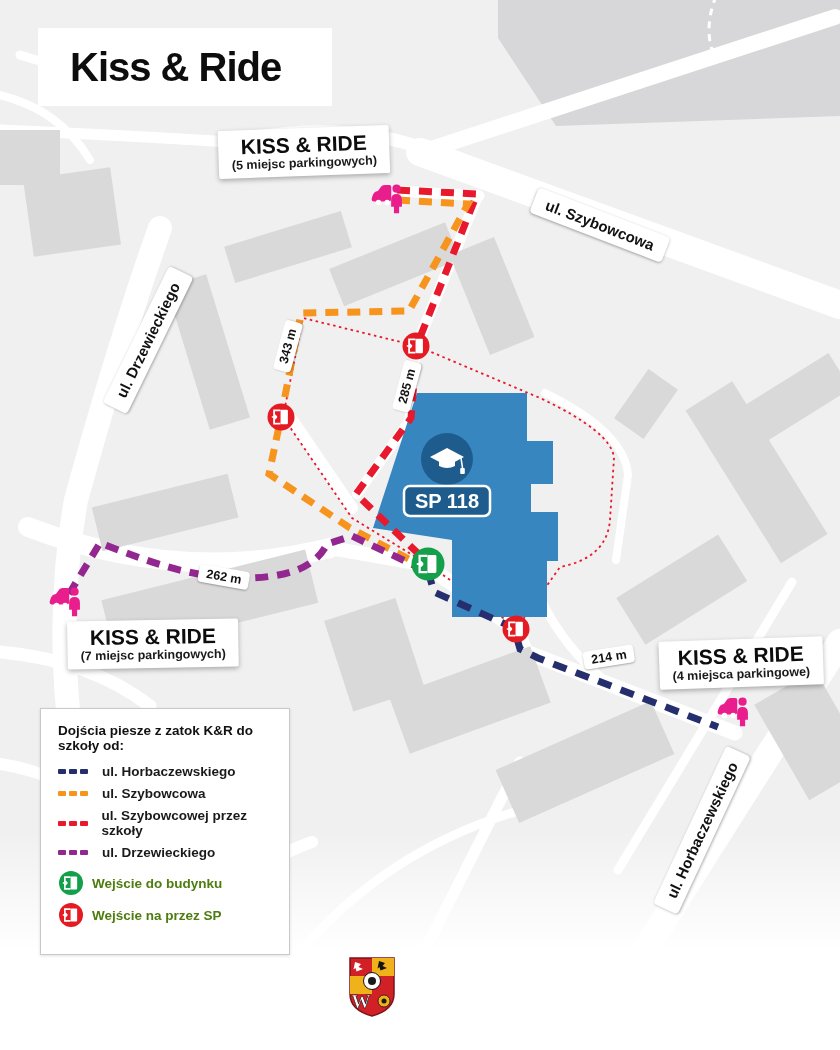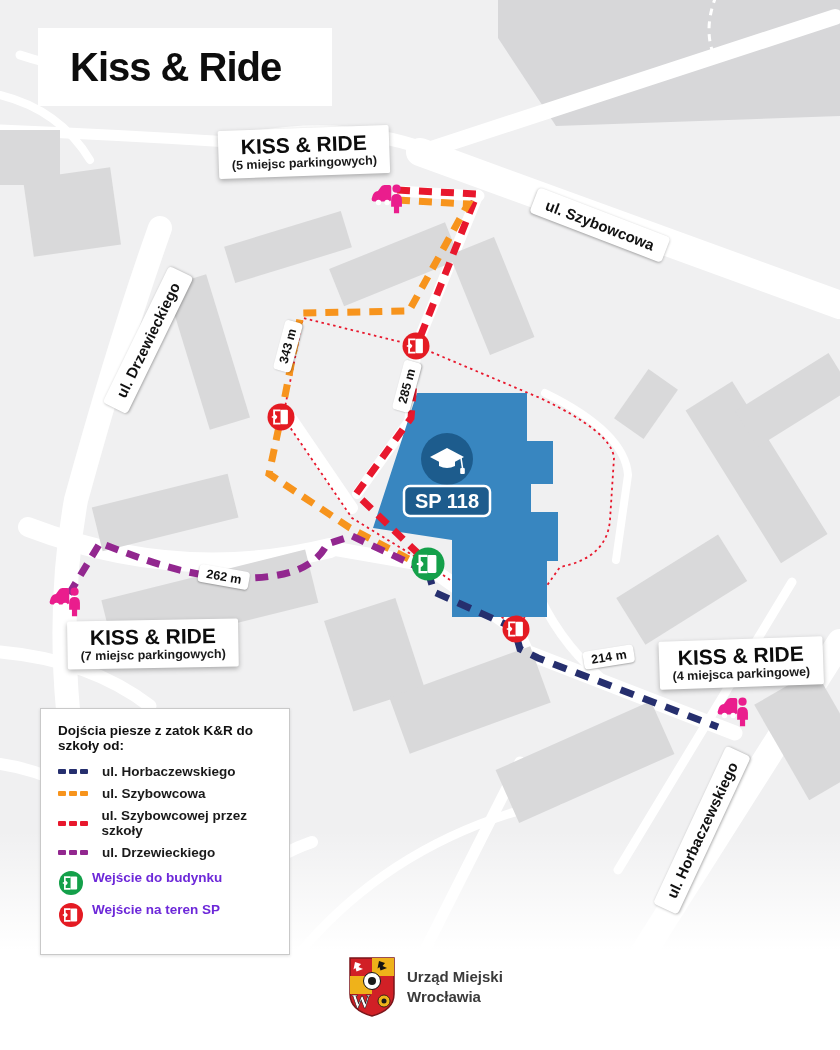--- a/index.html
+++ b/index.html
@@ -21,21 +21,21 @@
   .krbox .kr-s{font-size:12.5px;font-weight:600;line-height:14px;color:#1a1a1a;}
   
   .legend{position:absolute;left:40px;top:708px;width:250px;background:#fff;border:1px solid #c9c9c9;
           padding:14px 0 20px 17px;box-sizing:border-box;box-shadow:0 1px 3px rgba(0,0,0,.12);}
   .legend-title{font-size:13.5px;font-weight:800;margin-bottom:11px;color:#111;}
   .lrow{display:flex;align-items:center;margin-bottom:7px;font-size:13.5px;font-weight:700;color:#1a1a1a;}
   .sw{display:inline-flex;width:36px;margin-right:8px;}
   .sw i{width:8px;height:5px;border-radius:1px;display:inline-block;margin-right:3px;}
   .c-navy i{background:#262f6e;} .c-orange i{background:#f7941d;}
   .c-red i{background:#e8182d;} .c-purple i{background:#92278f;}
-  .irow{display:flex;align-items:flex-start;margin-bottom:6px;font-size:13.5px;font-weight:700;color:#6d28d9;}
+  .irow{display:flex;align-items:center;margin-bottom:6px;font-size:13.5px;font-weight:700;color:#4d7c0f;}
   .irow svg{margin-right:8px;flex:0 0 auto;}
   
   .footer{position:absolute;left:348px;top:956px;display:flex;align-items:center;gap:11px;}
   .footer .org{font-size:15px;font-weight:800;color:#3a3a3a;line-height:20px;}
 </style>
 </head>
 <body>
 
 <div class="poster">
 
@@ -231,36 +231,32 @@
         <circle cx="13" cy="13" r="12" fill="#14a04a"></circle>
           <use href="#door-glyph" transform="translate(13,13) scale(0.82)"></use>
       </svg>
       <span>Wejście do budynku</span>
     </div>
     <div class="irow">
       <svg width="26" height="26" viewBox="0 0 26 26">
         <circle cx="13" cy="13" r="12" fill="#e41b23"></circle>
           <use href="#door-glyph" transform="translate(13,13) scale(0.82)"></use>
       </svg>
-      <span>Wejście na teren SP</span>
+      <span>Wejście na przez SP</span>
     </div>
   </div>
 
   <div class="footer">
     <svg width="48" height="62" viewBox="0 0 48 62">
       <path d="M2,2 H46 V38 Q46,54 24,60 Q2,54 2,38 Z" fill="#d12026" stroke="#7a151a" stroke-width="1.5"></path>
       <path d="M24,2 H46 V20 H24 Z" fill="#efb21a"></path>
       <path d="M2,20 H24 V38 H2 Z" fill="#efb21a"></path>
       <path d="M7,6 l6,2 -2.5,3 4.5,2 -6.5,2.5 -1,-3.5 -2,1.5 Z" fill="#ffffff"></path>
       <path d="M31,5 l6,2 -2.5,3 4.5,2 -6.5,2.5 -1,-3.5 -2,1.5 Z" fill="#141414"></path>
       <circle cx="24" cy="25" r="8.5" fill="#ffffff" stroke="#141414" stroke-width="1"></circle>
       <circle cx="24" cy="25" r="4" fill="#1a1a1a"></circle>
       <text x="13" y="52" font-family="Liberation Serif, serif" font-size="19" font-weight="bold" fill="#ffffff" stroke="#141414" stroke-width="0.6" text-anchor="middle">W</text>
       <circle cx="36" cy="45" r="6" fill="#efb21a" stroke="#141414" stroke-width="0.8"></circle>
       <circle cx="36" cy="45" r="2.5" fill="#1a1a1a"></circle>
     </svg>
-    <div class="org">
-      <div>Urząd Miejski</div>
-      <div>Wrocławia</div>
-    </div>
   </div>
 
 </div>
 
 </body></html>

